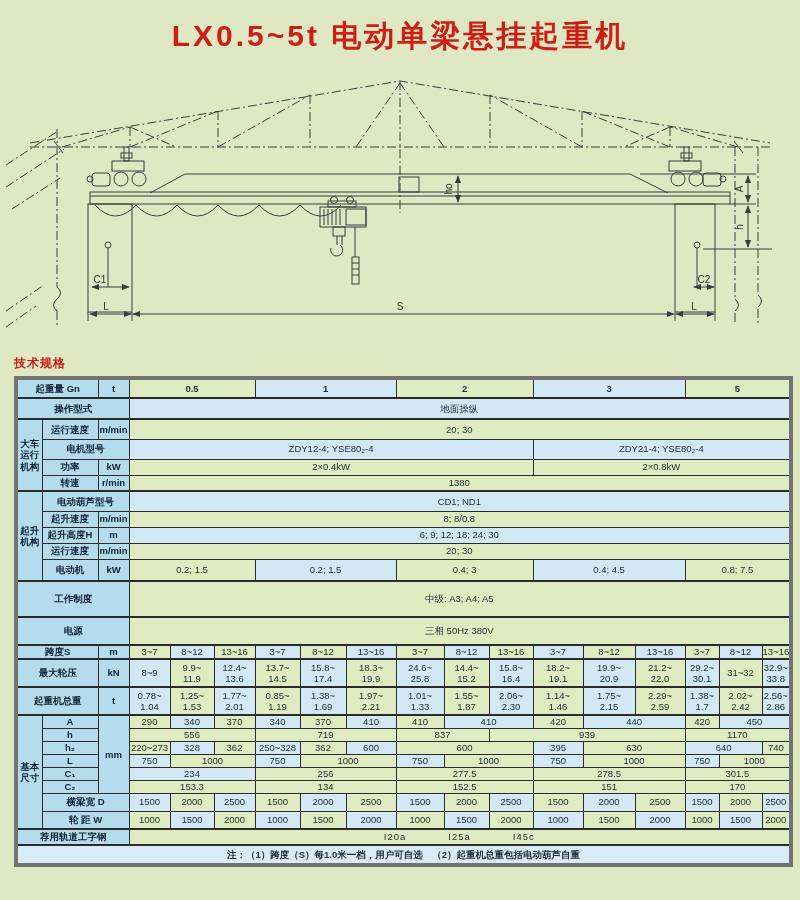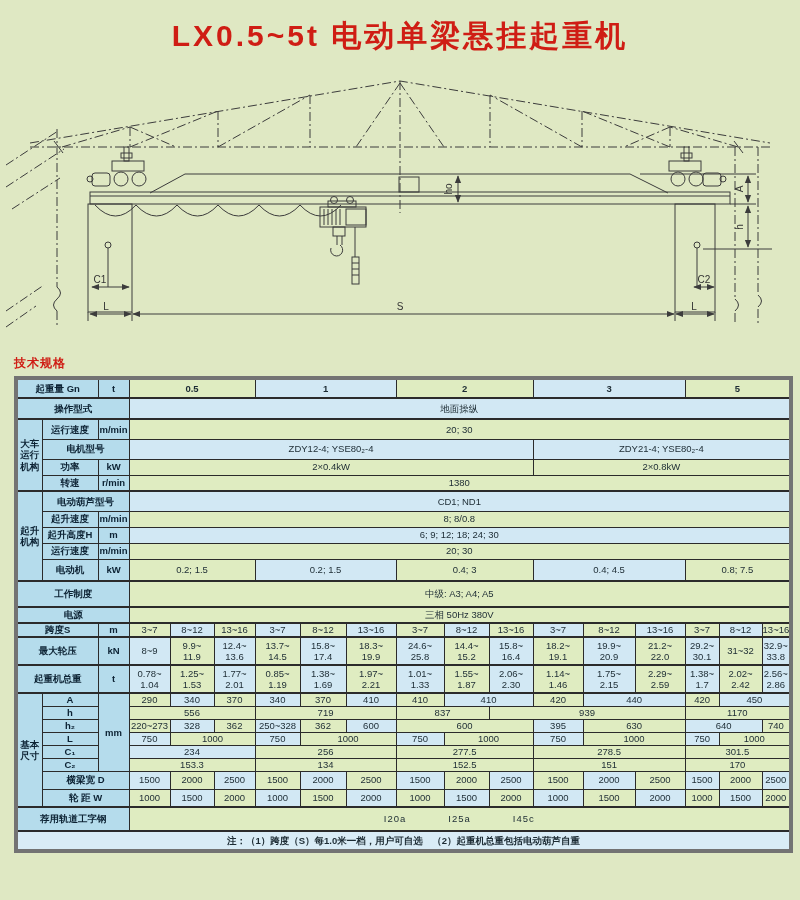--- a/index.html
+++ b/index.html
@@ -244,25 +244,25 @@
         </tr>
         <tr style="height: 22px;">
           <td class="lab">电动机</td>
           <td class="lab">kW</td>
           <td colspan="3" class="g">0.2;  1.5</td>
           <td colspan="3" class="b">0.2;  1.5</td>
           <td colspan="3" class="g">0.4;  3</td>
           <td colspan="3" class="b">0.4;  4.5</td>
           <td colspan="3" class="g">0.8;  7.5</td>
         </tr>
-        <tr class="tt" style="height: 26px;">
+        <tr class="tt" style="height: 36px;">
           <td colspan="3" class="lab">工作制度</td>
           <td colspan="15" class="g">中级:   A3;   A4;   A5</td>
         </tr>
-        <tr class="tt" style="height: 16px; padding-left: 41px;">
+        <tr class="tt" style="height: 28px; padding-left: 41px;">
           <td colspan="3" class="lab">电源</td>
           <td colspan="15" class="g">三相   50Hz   380V</td>
         </tr>
         <tr class="tt" style="height: 14px; border-radius: 6px;">
           <td colspan="2" class="lab">跨度S</td>
           <td class="lab">m</td>
           <td class="g">3~7</td>
           <td class="b">8~12</td>
           <td class="g">13~16</td>
           <td class="b">3~7</td>
@@ -441,21 +441,21 @@
           <td class="g">1000</td>
           <td class="b">1500</td>
           <td class="g">2000</td>
           <td class="b">1000</td>
           <td class="g">1500</td>
           <td class="b">2000</td>
           <td class="g">1000</td>
           <td class="b">1500</td>
           <td class="g">2000</td>
         </tr>
-        <tr class="tt" style="height: 24px;">
+        <tr class="tt" style="height: 16px;">
           <td colspan="3" class="lab">荐用轨道工字钢</td>
           <td colspan="15" class="g rail">I20a　　　　I25a　　　　I45c</td>
         </tr>
         <tr class="tt" style="height: 20px;">
           <td colspan="18" class="note">注：（1）跨度（S）每1.0米一档，用户可自选　（2）起重机总重包括电动葫芦自重</td>
         </tr>
       </tbody>
 </table>
 
 </div>

